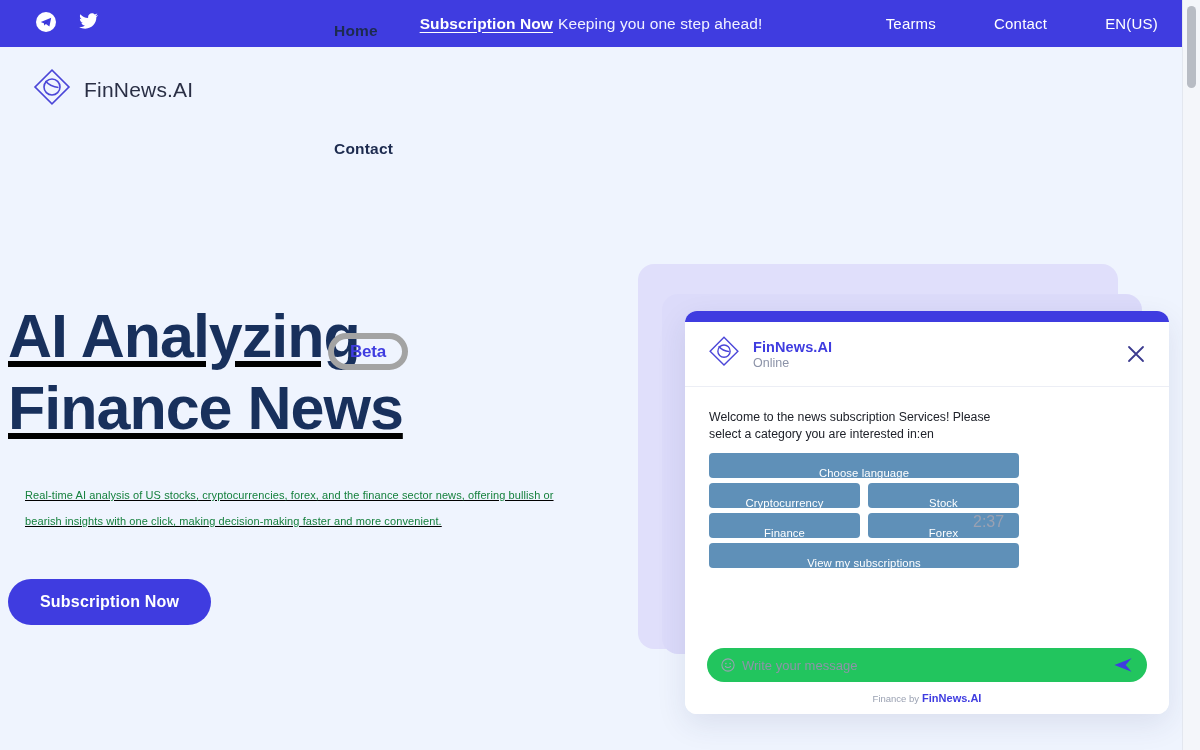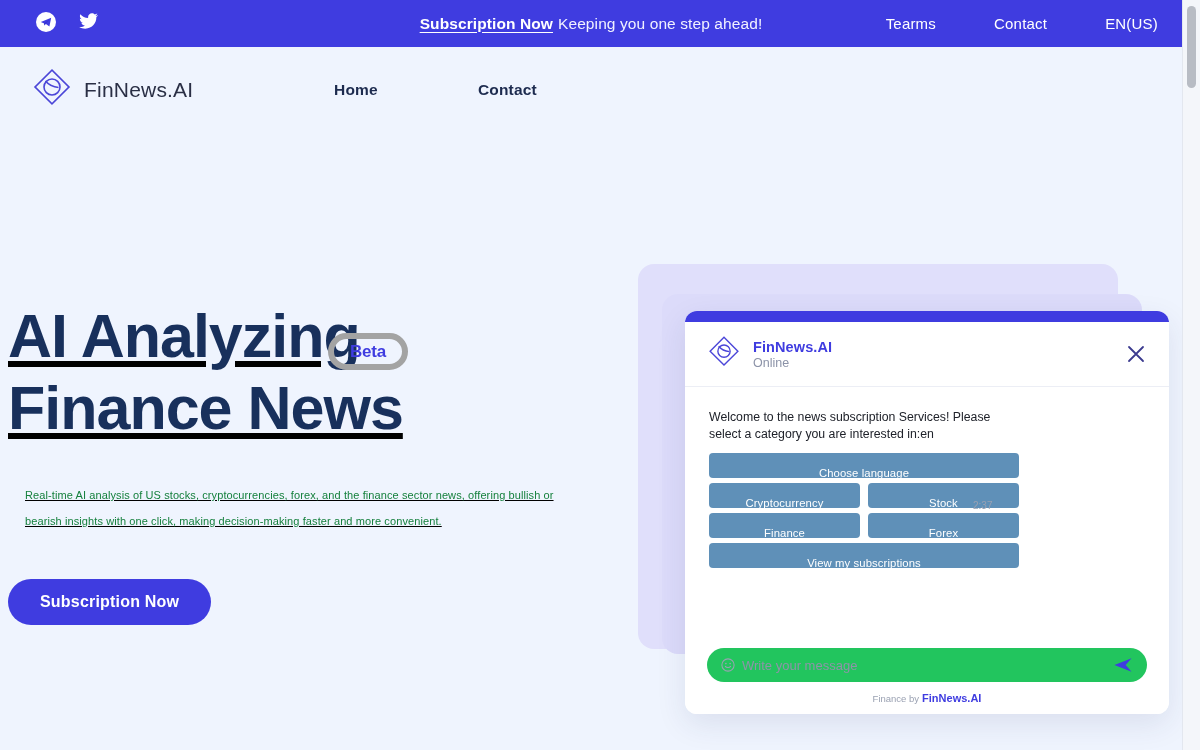--- a/index.html
+++ b/index.html
@@ -137,20 +137,21 @@
   .brand-name {
     font-size: 21px;
     color: #2a2f45;
     letter-spacing: .2px;
   }
   .main-nav {
     position: absolute;
     left: 334px;
     display: flex;
     gap: 100px;
+    flex-direction: column;
   }
   .main-nav a {
     font-size: 15.5px;
     font-weight: 700;
     color: #1d2b4f;
     text-decoration: none;
     cursor: pointer;
     letter-spacing: .2px;
   }
 
@@ -297,22 +298,22 @@
     overflow: hidden;
   }
   .bot-message {
     font-size: 12.3px;
     line-height: 17px;
     color: #20232b;
     width: 290px;
   }
   .message-time {
     position: absolute;
-    left: 288px; top: 113px;
-    font-size: 10px;
+    left: 288px; top: 126px;
+    font-size: 16px;
     color: #9aa1b2;
   }
   .quick-replies {
     margin-top: 10px;
     width: 310px;
     display: flex;
     flex-direction: column;
     gap: 5px;
   }
   .qr-row { display: flex; gap: 8px; }

